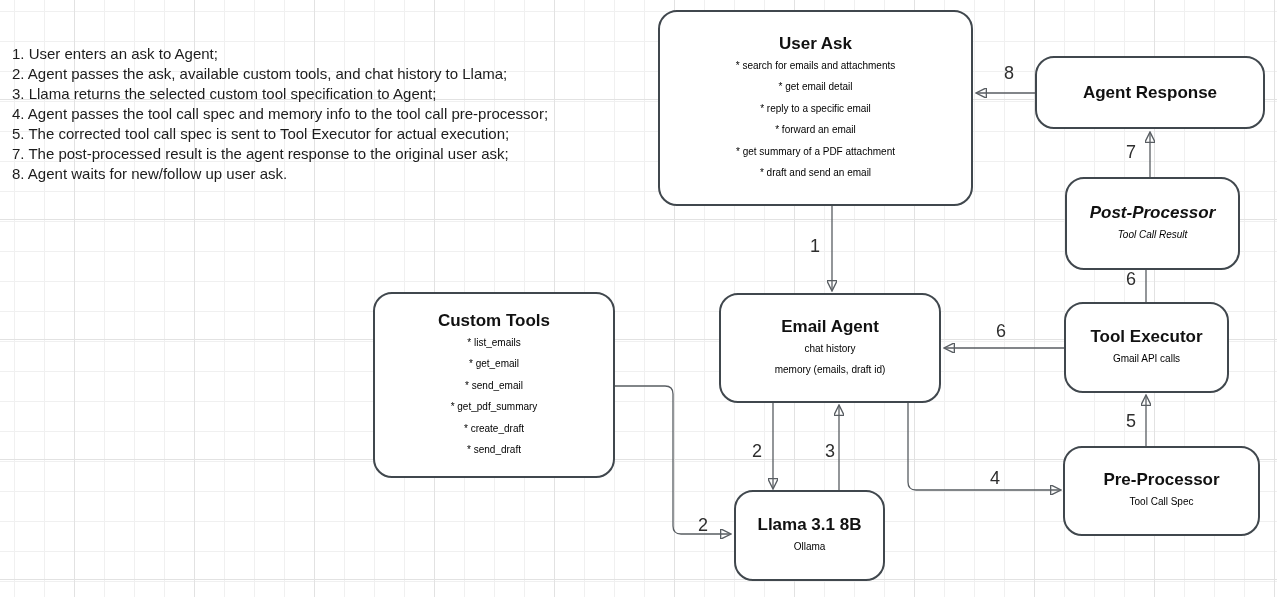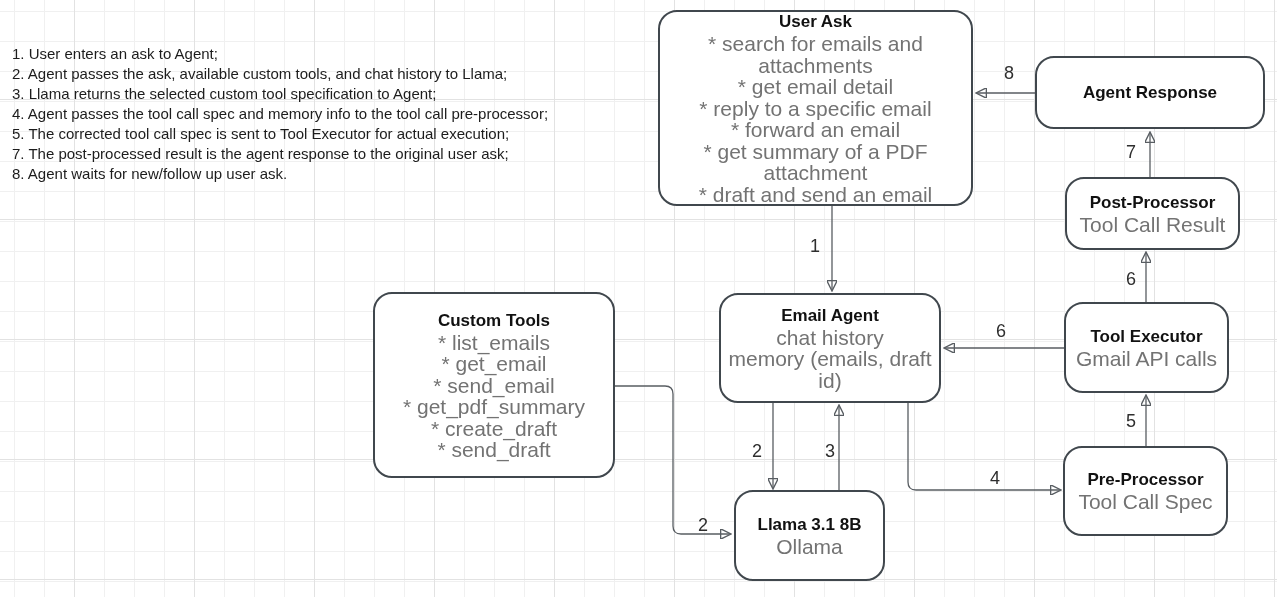--- a/index.html
+++ b/index.html
@@ -43,23 +43,23 @@
     text-align: center;
     color: #1d1d1d;
   }
   .node-title {
     font-weight: bold;
     font-size: 17px;
     line-height: 22px;
     color: #111111;
   }
   .node-line {
-    font-size: 21px;
+    font-size: 10px;
     line-height: 21.5px;
-    color: #737373;
+    color: #000000;
   }
   .edges-svg {
     position: absolute;
     left: 0; top: 0;
     width: 1277px; height: 597px;
     pointer-events: none;
   }
   .edges-svg path {
     fill: none;
     stroke: #585d62;
@@ -113,31 +113,31 @@
     <div class="node-line">* reply to a specific email</div>
     <div class="node-line">* forward an email</div>
     <div class="node-line">* get summary of a PDF attachment</div>
     <div class="node-line">* draft and send an email</div>
   </div>
 
   <div class="node" style="left:1035px; top:56px; width:230px; height:73px;text-align:right;">
     <div class="node-title">Agent Response</div>
   </div>
 
-  <div class="node" style="left:1065px; top:177px; width:175px; height:73px;">
+  <div class="node" style="left:1065px; top:177px; width:175px; height:93px;font-style:italic;">
     <div class="node-title">Post-Processor</div>
     <div class="node-line">Tool Call Result</div>
   </div>
 
   <div class="node" style="left:1064px; top:302px; width:165px; height:91px;">
     <div class="node-title">Tool Executor</div>
     <div class="node-line">Gmail API calls</div>
   </div>
 
-  <div class="node" style="left:1063px; top:446px; width:165px; height:90px;">
+  <div class="node" style="left:1063px; top:446px; width:197px; height:90px;">
     <div class="node-title">Pre-Processor</div>
     <div class="node-line">Tool Call Spec</div>
   </div>
 
   <div class="node" style="left:373px; top:292px; width:242px; height:186px;">
     <div class="node-title">Custom Tools</div>
     <div class="node-line">* list_emails</div>
     <div class="node-line">* get_email</div>
     <div class="node-line">* send_email</div>
     <div class="node-line">* get_pdf_summary</div>

